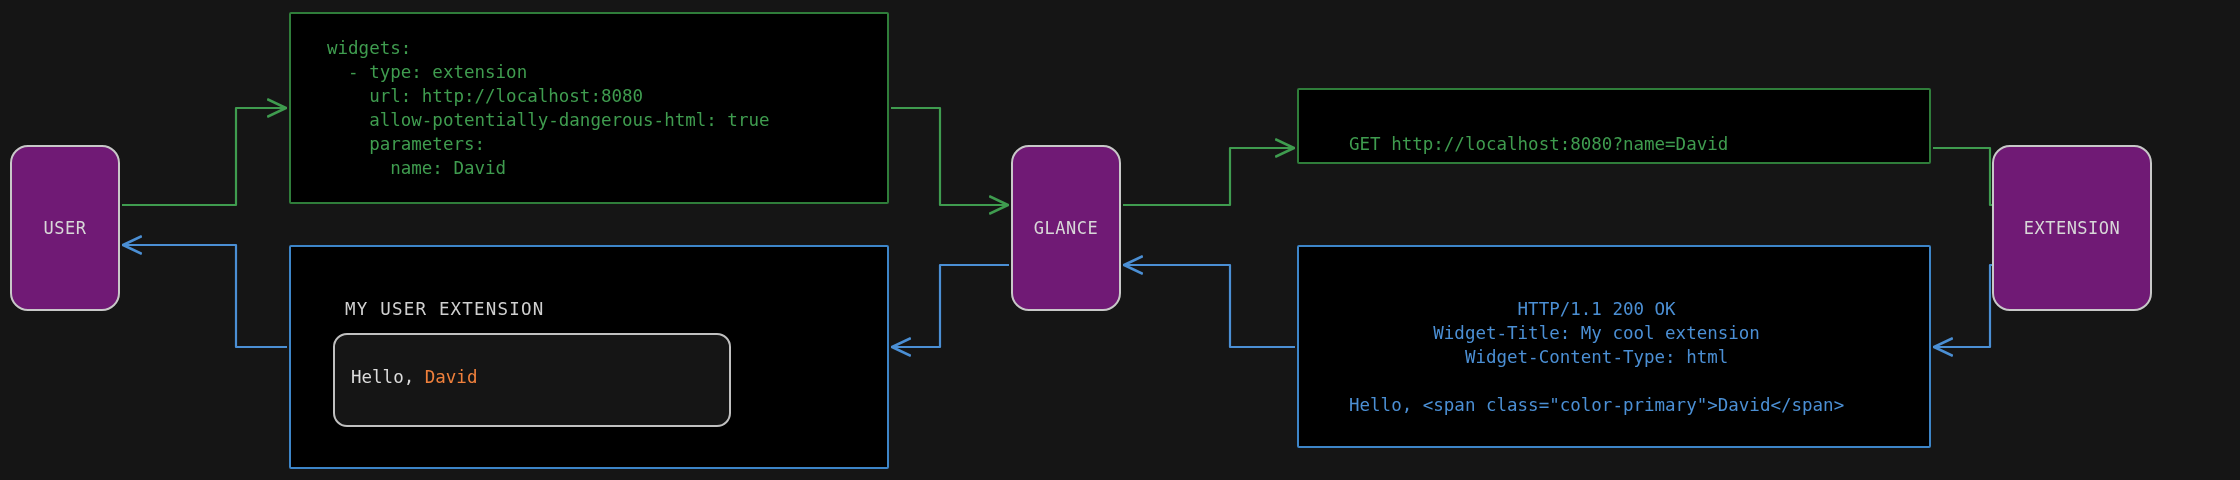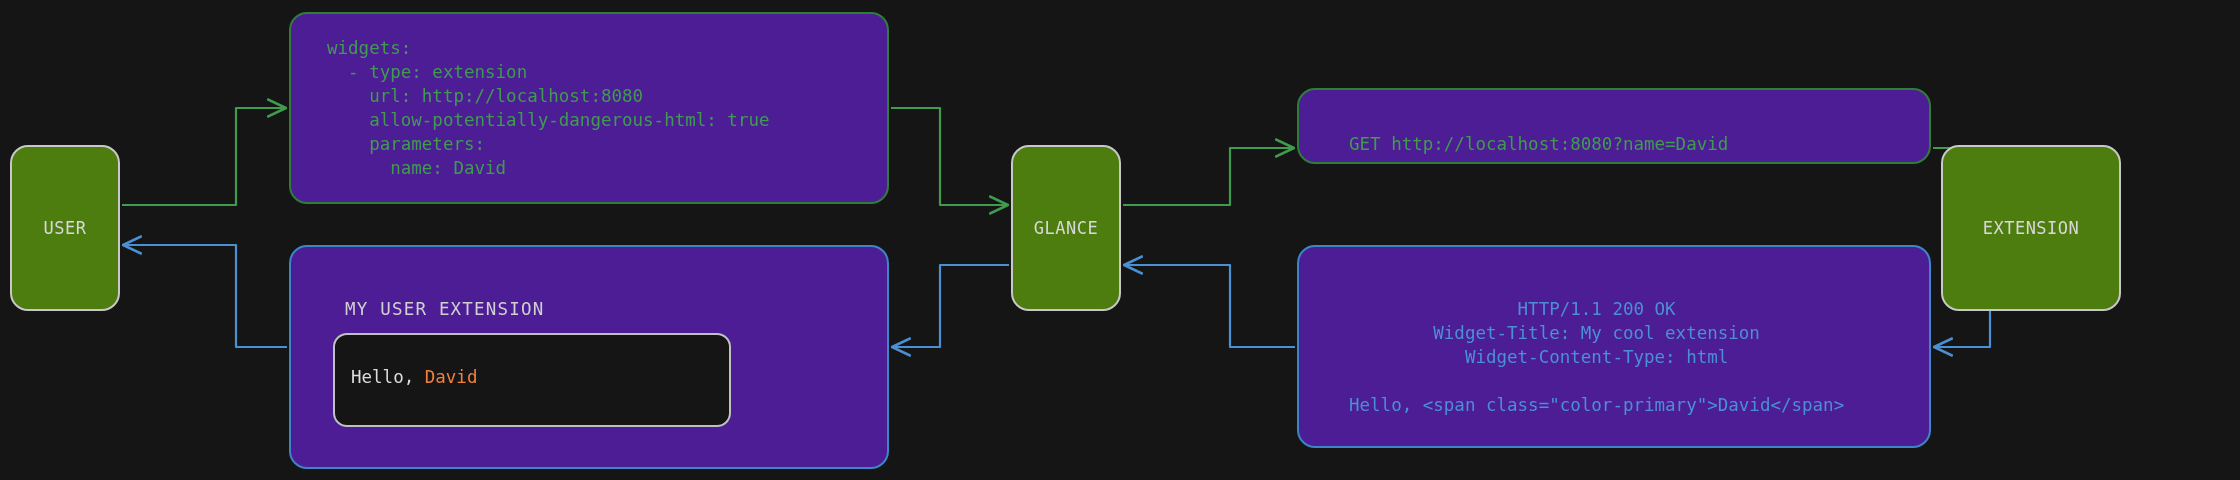--- a/index.html
+++ b/index.html
@@ -24,41 +24,41 @@
     height: 480px;
     pointer-events: none;
   }
 
   
   .node {
     position: absolute;
     box-sizing: border-box;
     border: 2px solid #c8c8c8;
     border-radius: 18px;
-    background: #4d7c0f;
+    background: #701a75;
     display: flex;
     align-items: center;
     justify-content: center;
     color: #d8d8d8;
     font-family: "DejaVu Sans Mono", monospace;
     font-size: 17px;
     letter-spacing: 0.5px;
     white-space: nowrap;
   }
   #node-user      { left: 10px;   top: 145px; width: 110px; height: 166px; }
   #node-glance    { left: 1011px; top: 145px; width: 110px; height: 166px; }
-  #node-extension { left: 1941px; top: 145px; width: 180px; height: 166px; }
+  #node-extension { left: 1992px; top: 145px; width: 160px; height: 166px; }
 
   
   .msgbox {
     position: absolute;
     box-sizing: border-box;
     border: 2px solid #2f7d3a;
-    border-radius: 18px;
-    background: #4c1d95;
+    border-radius: 2px;
+    background: #000000;
   }
   .msgbox.blue { border-color: #3d85c8; }
 
   #box-yaml     { left: 289px;  top: 12px;  width: 600px; height: 192px; }
   #box-widget   { left: 289px;  top: 245px; width: 600px; height: 224px; }
   #box-request  { left: 1297px; top: 88px;  width: 634px; height: 76px; }
   #box-response { left: 1297px; top: 245px; width: 634px; height: 203px; }
 
   .code {
     position: absolute;

